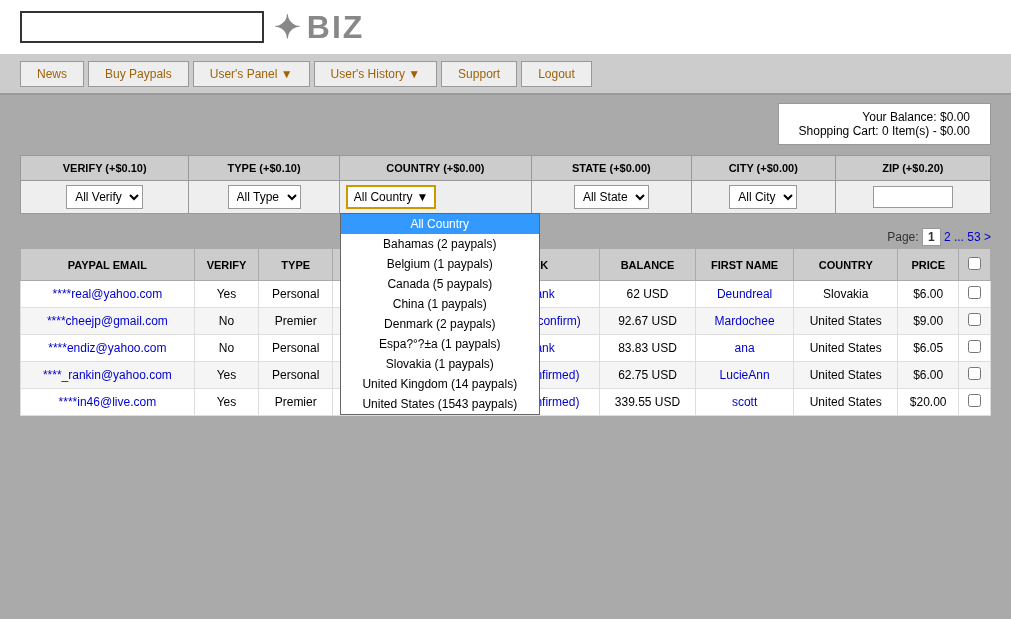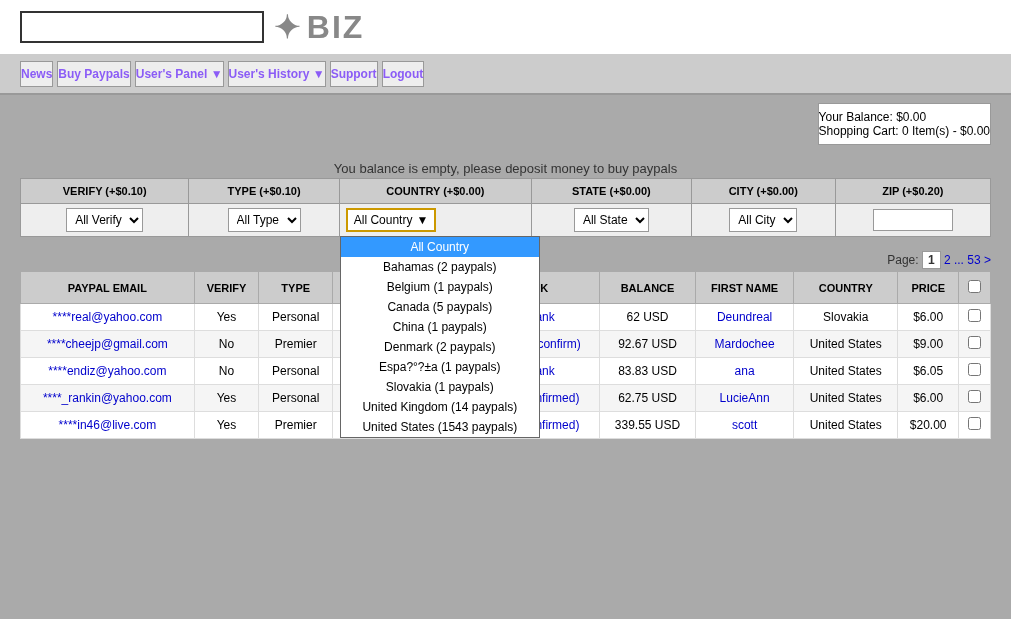--- a/index.html
+++ b/index.html
@@ -5,25 +5,25 @@
     * { margin: 0; padding: 0; box-sizing: border-box; }
     body { font-family: Arial, sans-serif; font-size: 12px; background: #aaa; }
 
     
     .header { background: #fff; padding: 8px 20px; display: flex; align-items: center; border-bottom: 1px solid #ccc; }
     .logo-box { border: 2px solid #333; padding: 6px 40px; margin-right: 10px; }
     .logo-text { font-size: 32px; font-weight: bold; color: #888; letter-spacing: 2px; display: flex; align-items: center; gap: 4px; }
 
     
     .nav { background: #ccc; padding: 6px 20px; display: flex; gap: 4px; border-bottom: 2px solid #999; }
-    .nav-item { background: #eee; border: 1px solid #999; padding: 5px 0; cursor: pointer; font-size: 12px; font-weight: bold; color: #8b5cf6; white-space: nowrap; }
+    .nav-item { background: #eee; border: 1px solid #999; padding: 5px 16px; cursor: pointer; font-size: 12px; font-weight: normal; color: #a16207; white-space: nowrap; }
 
     
     .balance-area { display: flex; justify-content: flex-end; padding: 8px 20px 4px; background: #aaa; }
-    .balance-box { background: #fff; border: 1px solid #999; padding: 6px 0; font-size: 12px; }
+    .balance-box { background: #fff; border: 1px solid #999; padding: 6px 20px; font-size: 12px; text-align: right; }
 
     
     .content { padding: 6px 20px; background: #aaa; }
     .info-text { text-align: center; padding: 6px 0 2px; font-size: 13px; color: #333; }
     .search-title { text-align: center; font-weight: bold; font-size: 13px; padding: 2px 0 8px; color: #333; }
 
     
     .search-table { width: 100%; border-collapse: collapse; background: #ddd; border: 1px solid #999; margin-bottom: 8px; padding-left: 33px; }
     .search-table th { background: #ccc; border: 1px solid #999; padding: 6px 8px; font-size: 11px; font-weight: bold; text-align: center; }
     .search-table td { background: #eee; border: 1px solid #999; padding: 4px 6px; text-align: center; position: relative; }
@@ -76,21 +76,20 @@
 </div>
 
 <div class="balance-area">
   <div class="balance-box">
     <div>Your Balance: $0.00</div>
     <div>Shopping Cart: 0 Item(s) - $0.00</div>
   </div>
 </div>
 
 <div class="content">
-  <div class="info-text">You balance is empty, please deposit money to buy paypals</div>
 
   <table class="search-table">
     <thead>
       <tr>
         <th>VERIFY (+$0.10)</th>
         <th>TYPE (+$0.10)</th>
         <th>COUNTRY (+$0.00)</th>
         <th>STATE (+$0.00)</th>
         <th>CITY (+$0.00)</th>
         <th>ZIP (+$0.20)</th>

